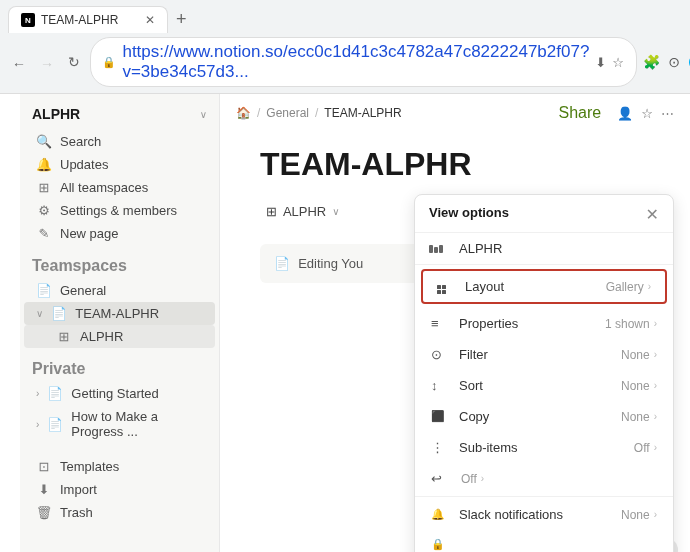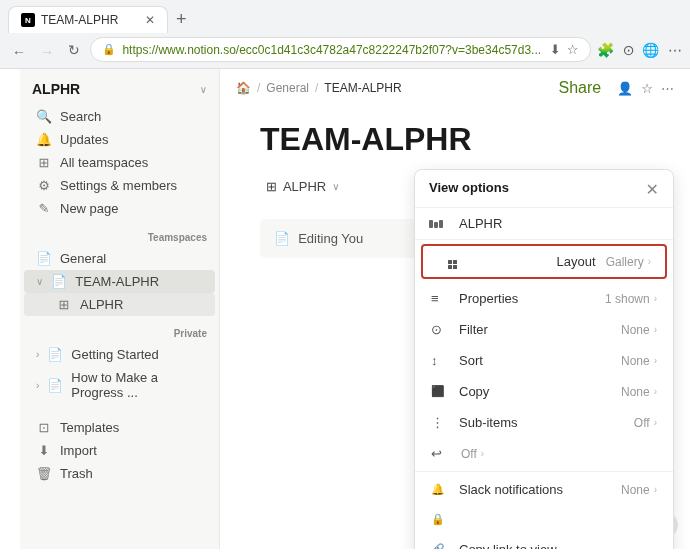--- a/index.html
+++ b/index.html
@@ -12,35 +12,35 @@
     .tab-favicon { width: 14px; height: 14px; background: #000; border-radius: 2px; display: flex; align-items: center; justify-content: center; color: #fff; font-size: 8px; font-weight: bold; }
     .tab-title { flex: 1; font-size: 12px; color: #333; }
     .tab-close { color: #666; font-size: 12px; cursor: pointer; }
     .new-tab-btn { background: none; border: none; font-size: 18px; color: #666; cursor: pointer; padding: 0 4px; }
 
     .address-bar { display: flex; align-items: center; padding: 4px 8px 6px; gap: 6px; }
     .nav-btn { background: none; border: none; color: #666; cursor: pointer; font-size: 14px; padding: 2px 4px; }
     .nav-btn:disabled { color: #ccc; cursor: default; }
     .url-bar { flex: 1; display: flex; align-items: center; background: #fff; border: 1px solid #ddd; border-radius: 20px; padding: 4px 12px; gap: 6px; }
     .url-lock { color: #666; font-size: 11px; }
-    .url-text { font-size: 12px; color: #4d7c0f; flex: 1; }
+    .url-text { font-size: 17px; color: #1d4ed8; flex: 1; }
     .url-actions { display: flex; gap: 6px; color: #666; font-size: 13px; }
     .browser-actions { display: flex; gap: 8px; color: #555; font-size: 14px; align-items: center; }
 
     
     .app { display: flex; height: 480px; padding-left: 20px; }
 
     
     .sidebar { width: 200px; background: #f7f7f5; padding: 8px 0; flex-shrink: 0; border-right: 1px solid #e8e8e8; overflow-y: auto; }
     .sidebar-header { display: flex; align-items: center; justify-content: space-between; padding: 4px 12px 8px; }
     .workspace-name { font-weight: 600; font-size: 14px; color: #1a1a1a; }
     .sidebar-item { display: flex; align-items: center; padding: 4px 12px; gap: 8px; cursor: pointer; border-radius: 4px; margin: 0 4px; color: #444; font-size: 13px; }
     .sidebar-item.active { background: #e8e8e6; }
     .sidebar-icon { font-size: 13px; color: #777; width: 16px; text-align: center; }
-    .sidebar-section { padding: 12px 12px 4px; font-size: 10px; font-weight: 600; color: #888; text-transform: none; text-align: right; }
+    .sidebar-section { padding: 12px 12px 4px; font-size: 16px; font-weight: 600; color: #888; text-transform: none; }
     .sidebar-item.selected { background: #e2e2df; }
     .chevron { font-size: 10px; color: #999; }
     .indent1 { padding-left: 24px; }
 
     
     .main { flex: 1; display: flex; flex-direction: column; overflow: hidden; position: relative; }
     .breadcrumb { display: flex; align-items: center; gap: 6px; padding: 10px 16px 4px; font-size: 12px; color: #888; }
     .share-btn { background: none; border: none; font-size: 16px; color: #4d7c0f; cursor: pointer; padding: 4px 8px; }
     .page-content { padding: 20px 40px 0; flex: 1; }
     .page-title { font-size: 32px; font-weight: 700; color: #1a1a1a; margin-bottom: 16px; }
@@ -228,21 +228,21 @@
         <span style="font-size:13px;color:#666;">
           <span style="display:inline-flex;gap:1px;">
             <span style="display:inline-block;width:4px;height:8px;background:#666;border-radius:1px;"></span>
             <span style="display:inline-block;width:4px;height:6px;background:#666;border-radius:1px;margin-top:2px;"></span>
             <span style="display:inline-block;width:4px;height:8px;background:#666;border-radius:1px;"></span>
           </span>
         </span>
         <span style="flex:1;font-size:13px;color:#333;margin-left:8px;">ALPHR</span>
       </div>
 
-      <div class="vo-item" style="border:2px solid #c0392b;border-radius:4px;margin:4px 6px;text-align:right;">
+      <div class="vo-item" style="border:2px solid #c0392b;border-radius:4px;margin:4px 6px;">
         <span style="font-size:11px;color:#555;width:20px;">
           <span style="display:inline-flex;flex-direction:column;gap:1px;">
             <span style="display:flex;gap:1px;">
                 <span style="width:4px;height:4px;background:#555;border-radius:0.5px;display:inline-block;"></span>
                 <span style="width:4px;height:4px;background:#555;border-radius:0.5px;display:inline-block;"></span>
               </span>
             <span style="display:flex;gap:1px;">
                 <span style="width:4px;height:4px;background:#555;border-radius:0.5px;display:inline-block;"></span>
                 <span style="width:4px;height:4px;background:#555;border-radius:0.5px;display:inline-block;"></span>
               </span>

